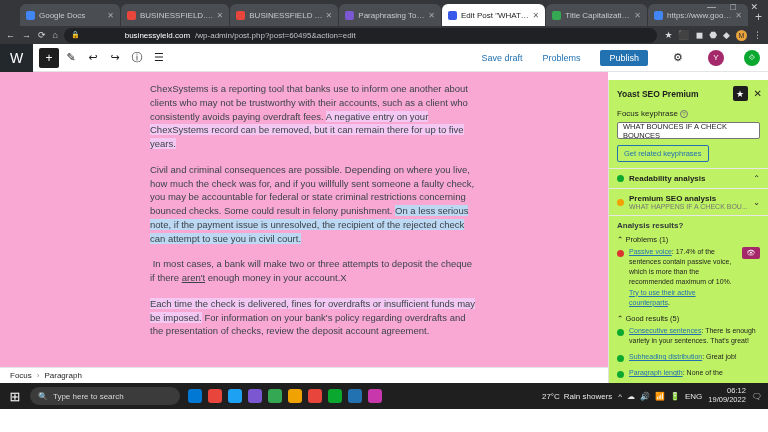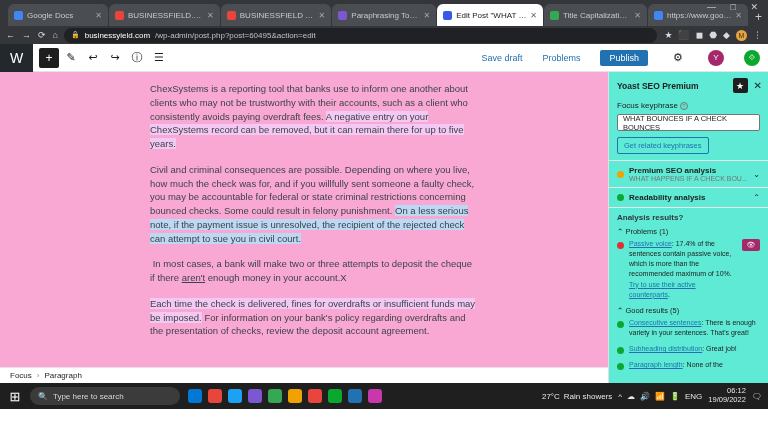--- a/index.html
+++ b/index.html
@@ -6,21 +6,21 @@
   html, body { margin:0; padding:0; }
   body {
     width:768px; height:432px; overflow:hidden;
     font-family:"Liberation Sans", sans-serif;
     background:#ffffff;
     font-size:11px;
     color:#32373c;
   }
   
   .chrome { background:#35363a; height:44px; position:relative; }
-  .tabstrip { display:flex; align-items:flex-end; height:26px; padding-left:8px; }
+  .tabstrip { display:flex; align-items:flex-end; height:26px; padding-left:20px; }
   .tab {
     height:22px; min-width:100px; max-width:120px;
     background:#4a4d51; color:#c8cace;
     border-radius:6px 6px 0 0;
     display:flex; align-items:center;
     padding:0 6px; margin-right:1px;
     font-size:8px; white-space:nowrap; overflow:hidden;
   }
   .tab.active { background:#ffffff; color:#202124; }
   .tab .fav { width:9px; height:9px; border-radius:2px; margin-right:4px; flex:0 0 auto; }
@@ -30,21 +30,21 @@
   .winbtns { position:absolute; right:4px; top:2px; color:#d0d2d6; font-size:9px; letter-spacing:6px; }
 
   .urlbar { height:18px; display:flex; align-items:center; padding:0 6px; }
   .navicons { color:#d7d9dd; font-size:9px; display:flex; gap:7px; align-items:center; margin-right:6px; }
   .omnibox {
     flex:1 1 auto; height:15px; background:#202124; border-radius:8px;
     display:flex; align-items:center; padding:0 7px; color:#bdc1c6; font-size:8px;
     gap:5px;
   }
   .omnibox .lock { font-size:7px; }
-  .omnibox .dom { color:#ffffff; }
+  .omnibox .dom { color:#ffffff;margin-left:40px; }
   .ext-icons { display:flex; gap:6px; align-items:center; margin-left:7px; color:#d7d9dd; font-size:9px; }
   .avatar-mini { width:11px;height:11px;border-radius:50%;background:#e8a33d;color:#33312e;font-size:7px;display:flex;align-items:center;justify-content:center; }
 
   
   .wpbar { height:28px; background:#ffffff; border-bottom:1px solid #e2e4e7; display:flex; align-items:center; }
   .wplogo {
     width:33px; height:28px; background:#23282d; color:#fff;
     display:flex; align-items:center; justify-content:center; font-size:14px;
   }
   .ed-tools { display:flex; align-items:center; gap:2px; padding-left:6px; }
@@ -67,21 +67,21 @@
 
   .breadcrumb {
     position:absolute; left:0; right:0; bottom:0; height:16px;
     border-top:1px solid #e2e4e7; background:#fff;
     display:flex; align-items:center; gap:5px; padding-left:10px;
     font-size:8px; color:#1e1e1e;
   }
   .breadcrumb .sep { color:#8a8a8a; }
 
   
-  .sidebar { width:160px; flex:0 0 160px; background:#5eead4; border-left:1px solid #e0e0e0; font-size:8px; }
+  .sidebar { width:160px; flex:0 0 160px; background:#bef264; border-left:1px solid #e0e0e0; font-size:8px;margin-top:8px; }
   .side-head { display:flex; align-items:center; padding:6px 6px 4px 8px; gap:6px; }
   .side-head .title { font-weight:bold; font-size:8.5px; color:#1e1e1e; flex:1 1 auto; }
   .star-btn { width:15px;height:15px;background:#1e1e1e;color:#fff;display:flex;align-items:center;justify-content:center;font-size:9px;border-radius:2px; }
   .x-btn { color:#1e1e1e; font-size:10px; }
   .side-sec { padding:4px 8px 6px 8px; border-bottom:1px solid #e8e8e8; }
   .side-label { color:#1e1e1e; font-size:8px; margin-bottom:4px; }
   .side-label .q { display:inline-block; width:8px;height:8px;border-radius:50%;border:1px solid #757575;color:#757575;font-size:6px;text-align:center;line-height:7px;margin-left:2px; }
   .kw-input { border:1px solid #757575; border-radius:2px; height:17px; display:flex; align-items:center; padding:0 5px; font-size:7.5px; color:#1e1e1e; background:#fff; }
   .ghost-btn { margin-top:6px; border:1px solid #2271b1; color:#2271b1; border-radius:2px; padding:3px 6px; display:inline-block; font-size:7.5px; }
   .row { display:flex; align-items:center; gap:5px; padding:5px 8px; border-bottom:1px solid #e8e8e8; }
@@ -235,32 +235,32 @@
 
     <div class="side-sec">
       <div class="side-label">
         <span>Focus keyphrase</span><span class="q">?</span>
       </div>
       <div class="kw-input">WHAT BOUNCES IF A CHECK BOUNCES</div>
       <div class="ghost-btn">Get related keyphrases</div>
     </div>
 
     <div class="row">
+      <span class="dot" style="background:#0ba82f"></span>
+      <span class="rlabel">Readability analysis</span>
+      <span class="chev">⌃</span>
+    </div>
+
+    <div class="row">
       <span class="dot" style="background:#f0a202"></span>
       <span class="rlabel">
         <span>Premium SEO analysis</span>
         <span class="sub">WHAT HAPPENS IF A CHECK BOU...</span>
       </span>
       <span class="chev">⌄</span>
-    </div>
-
-    <div class="row">
-      <span class="dot" style="background:#0ba82f"></span>
-      <span class="rlabel">Readability analysis</span>
-      <span class="chev">⌃</span>
     </div>
 
     <div class="analysis">
       <div class="ahead">
         <span>Analysis results</span><span class="q">?</span>
       </div>
 
       <div class="grp">
         <span>⌃</span>
         <span>Problems (1)</span>

